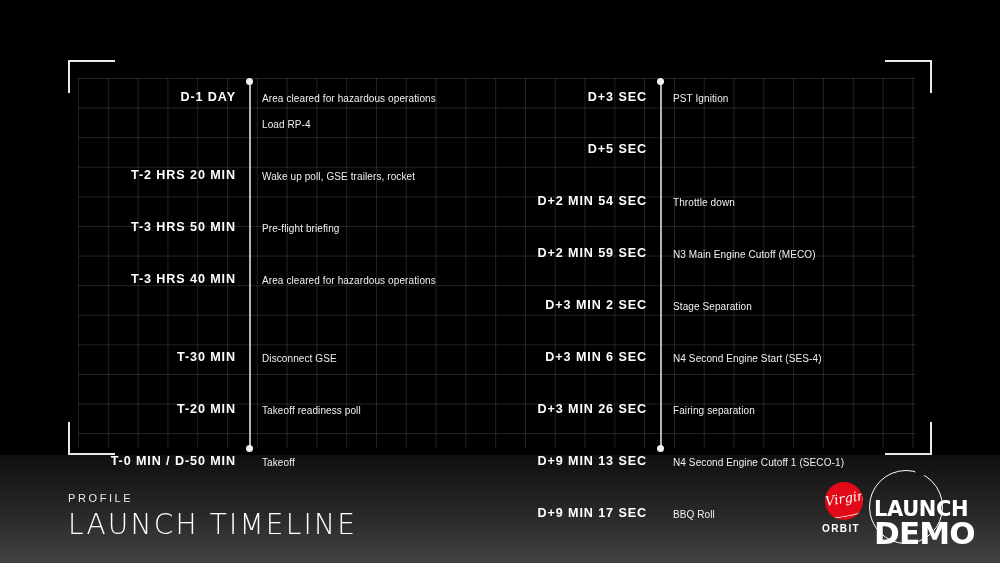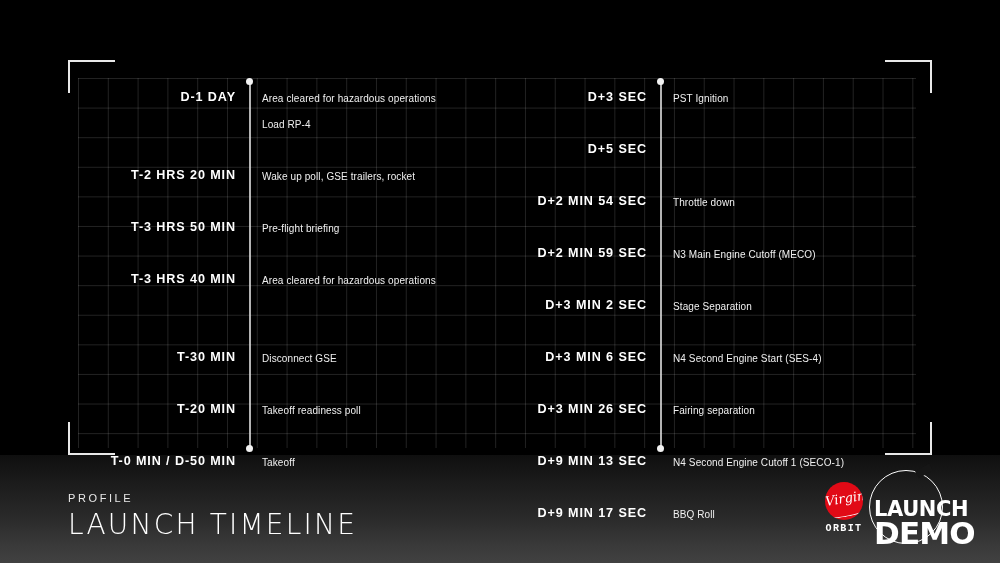--- a/index.html
+++ b/index.html
@@ -189,27 +189,25 @@
     left:-2px; top:26px;
     width:44px; height:9px;
     border-bottom:1.5px solid rgba(255,255,255,0.9);
     border-radius:0 0 50% 50%;
     transform:rotate(-10deg);
   }
   .orbit-word {
     position:absolute;
     left:2px; top:58px;
     width:44px;
-    text-align:center;
     color:#ffffff;
     font-size:10px;
     font-weight:bold;
     letter-spacing:1.4px;
     line-height:1;
-    font-family:Liberation Mono, monospace;
   }
   .launch-demo {
     position:absolute;
     left:54px; top:34px;
     color:#ffffff;
     line-height:0.92;
   }
   .ld-1, .ld-2 {
     font-size:21px;
     font-weight:bold;

